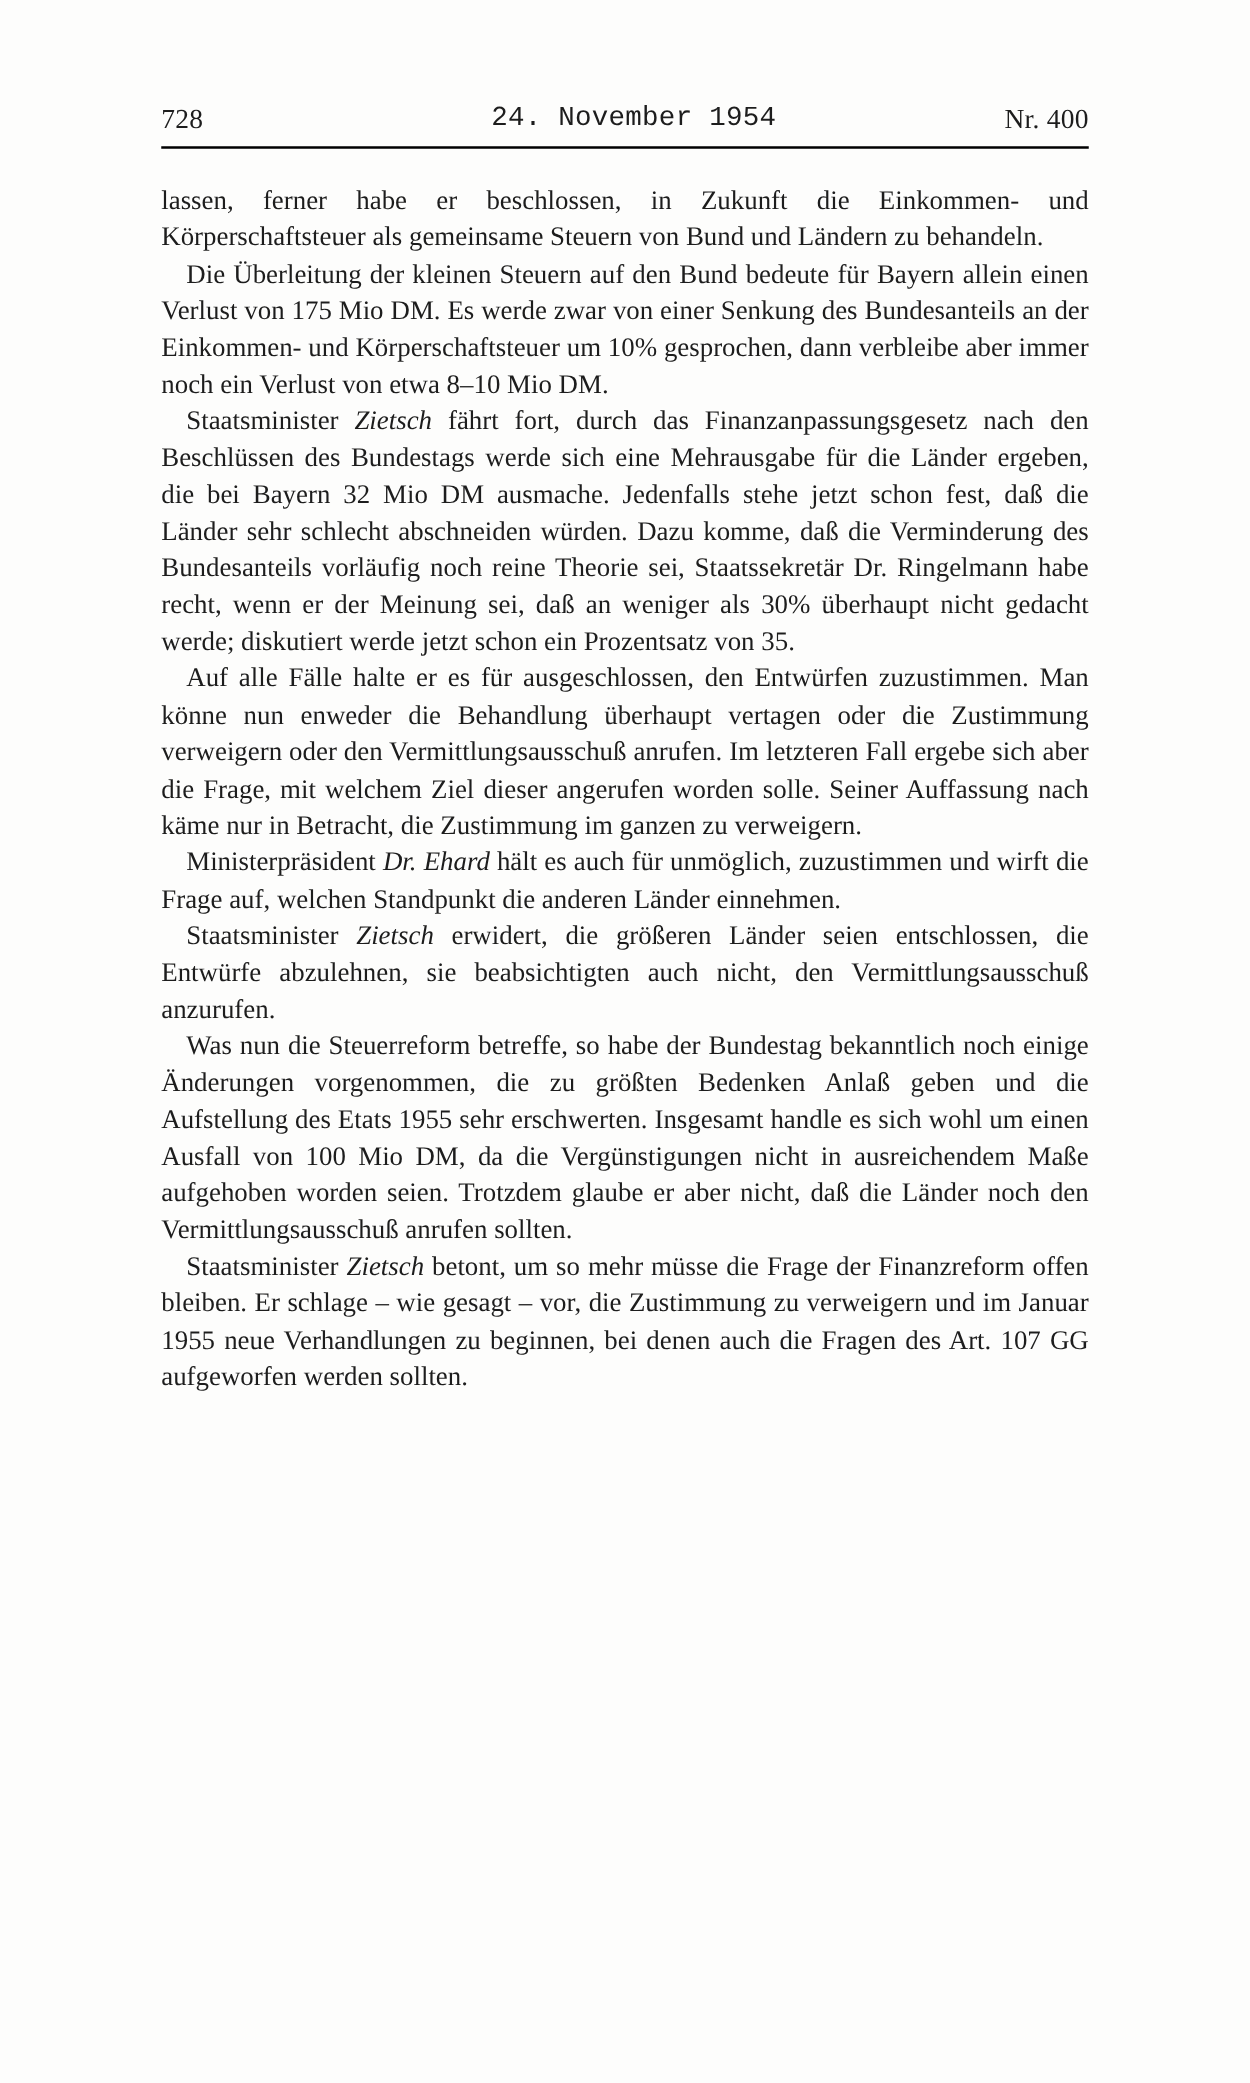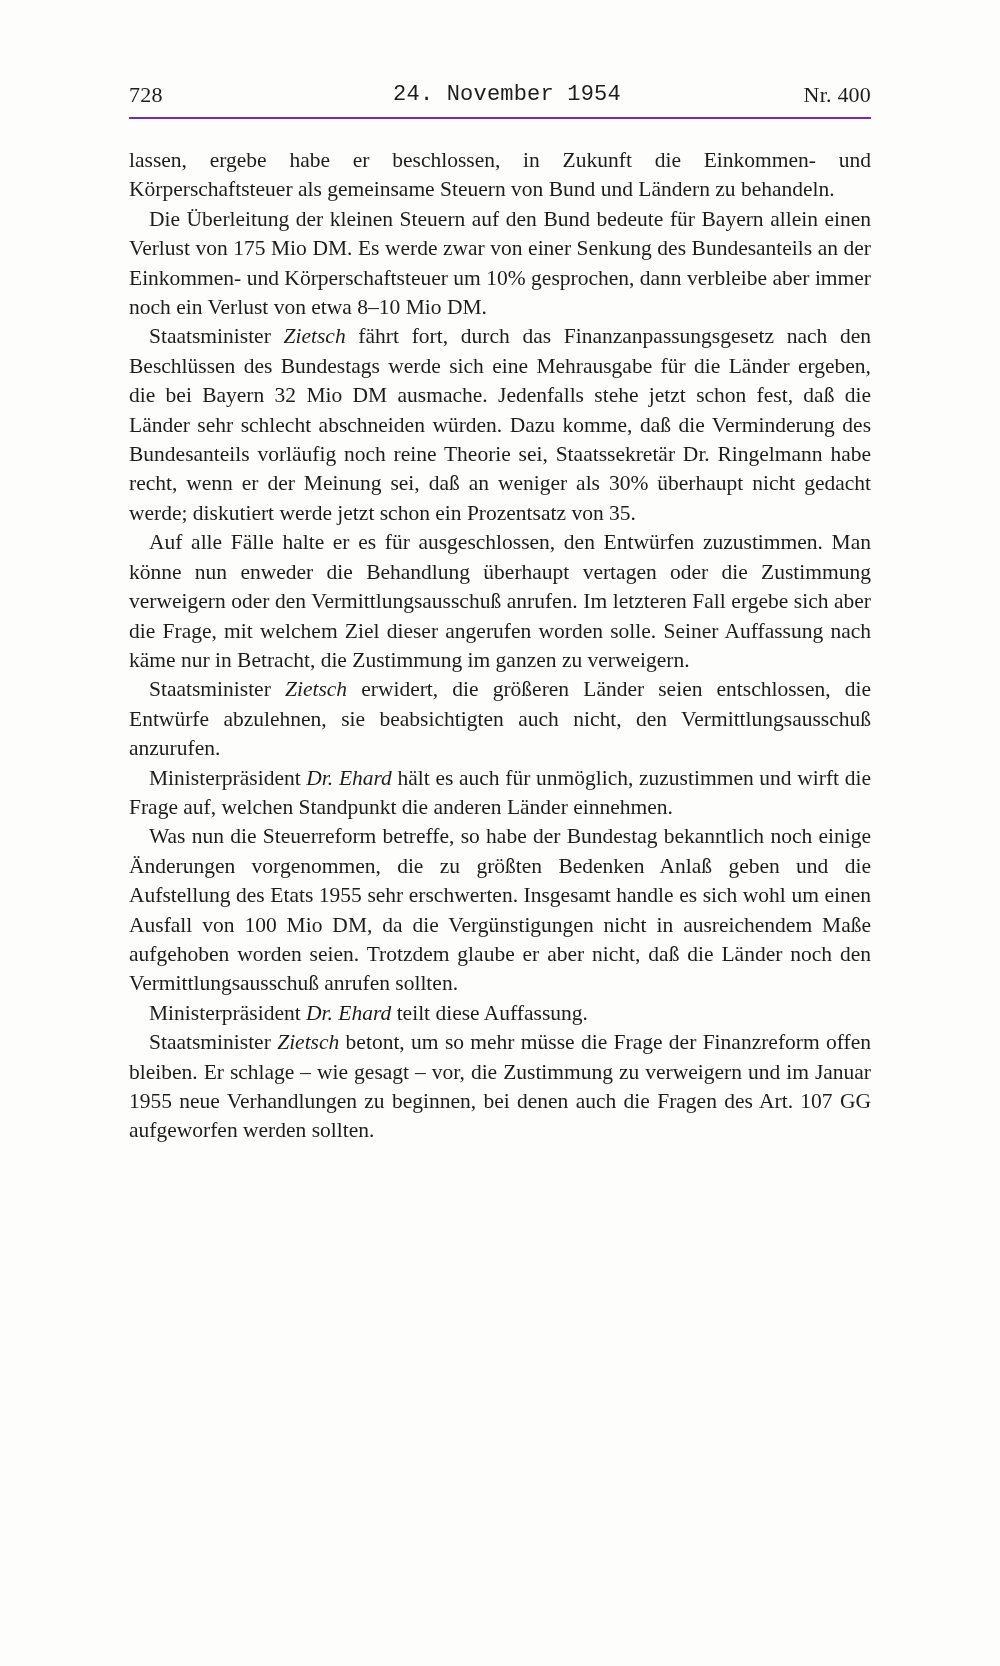--- a/index.html
+++ b/index.html
@@ -20,21 +20,21 @@
     height: 1666px;
     padding: 82px 129px 0 129px;
   }
   .header {
     display: flex;
     justify-content: space-between;
     align-items: baseline;
     font-size: 22px;
     letter-spacing: 0.2px;
     padding-bottom: 9px;
-    border-bottom: 2px solid #6d28d9;
+    border-bottom: 2px solid #000000;
   }
   .header .center {
     position: absolute;
     left: 14px;
     right: 0;
     text-align: center;
     font-family: Liberation Mono, monospace;
   }
   .header { position: relative; }
   .body-text {
@@ -59,23 +59,22 @@
 </head>
 <body>
 
 <div class="page">
   <div class="header">
     <span>728</span>
     <span class="center">24. November 1954</span>
     <span>Nr. 400</span>
   </div>
   <div class="body-text">
-      <p class="para">lassen, ergebe habe er beschlossen, in Zukunft die Einkommen- und Körperschaftsteuer als gemeinsame Steuern von Bund und Ländern zu behandeln.</p>
+      <p class="para">lassen, ferner habe er beschlossen, in Zukunft die Einkommen- und Körperschaftsteuer als gemeinsame Steuern von Bund und Ländern zu behandeln.</p>
       <p class="para indent">Die Überleitung der kleinen Steuern auf den Bund bedeute für Bayern allein einen Verlust von 175 Mio DM. Es werde zwar von einer Senkung des Bundesanteils an der Einkommen- und Körperschaftsteuer um 10% gesprochen, dann verbleibe aber immer noch ein Verlust von etwa 8–10 Mio DM.</p>
       <p class="para indent">Staatsminister <em>Zietsch</em> fährt fort, durch das Finanzanpassungsgesetz nach den Beschlüssen des Bundestags werde sich eine Mehrausgabe für die Länder ergeben, die bei Bayern 32 Mio DM ausmache. Jedenfalls stehe jetzt schon fest, daß die Länder sehr schlecht abschneiden würden. Dazu komme, daß die Verminderung des Bundesanteils vorläufig noch reine Theorie sei, Staatssekretär Dr. Ringelmann habe recht, wenn er der Meinung sei, daß an weniger als 30% überhaupt nicht gedacht werde; diskutiert werde jetzt schon ein Prozentsatz von 35.</p>
       <p class="para indent">Auf alle Fälle halte er es für ausgeschlossen, den Entwürfen zuzustimmen. Man könne nun enweder die Behandlung überhaupt vertagen oder die Zustimmung verweigern oder den Vermittlungsausschuß anrufen. Im letzteren Fall ergebe sich aber die Frage, mit welchem Ziel dieser angerufen worden solle. Seiner Auffassung nach käme nur in Betracht, die Zustimmung im ganzen zu verweigern.</p>
+      <p class="para indent">Ministerpräsident <em>Dr. Ehard</em> hält es auch für unmöglich, zuzustimmen und wirft die Frage auf, welchen Standpunkt die anderen Länder einnehmen.</p>
       <p class="para indent">Staatsminister <em>Zietsch</em> erwidert, die größeren Länder seien entschlossen, die Entwürfe abzulehnen, sie beabsichtigten auch nicht, den Vermittlungsausschuß anzurufen.</p>
-      <p class="para indent">Ministerpräsident <em>Dr. Ehard</em> hält es auch für unmöglich, zuzustimmen und wirft die Frage auf, welchen Standpunkt die anderen Länder einnehmen.</p>
       <p class="para indent">Was nun die Steuerreform betreffe, so habe der Bundestag bekanntlich noch einige Änderungen vorgenommen, die zu größten Bedenken Anlaß geben und die Aufstellung des Etats 1955 sehr erschwerten. Insgesamt handle es sich wohl um einen Ausfall von 100 Mio DM, da die Vergünstigungen nicht in ausreichendem Maße aufgehoben worden seien. Trotzdem glaube er aber nicht, daß die Länder noch den Vermittlungsausschuß anrufen sollten.</p>
-      <p class="para indent">Ministerpräsident <em>Dr. Ehard</em> teilt diese Auffassung.</p>
       <p class="para indent">Staatsminister <em>Zietsch</em> betont, um so mehr müsse die Frage der Finanzreform offen bleiben. Er schlage – wie gesagt – vor, die Zustimmung zu verweigern und im Januar 1955 neue Verhandlungen zu beginnen, bei denen auch die Fragen des Art. 107 GG aufgeworfen werden sollten.</p>
     </div>
 </div>
 
 </body></html>

